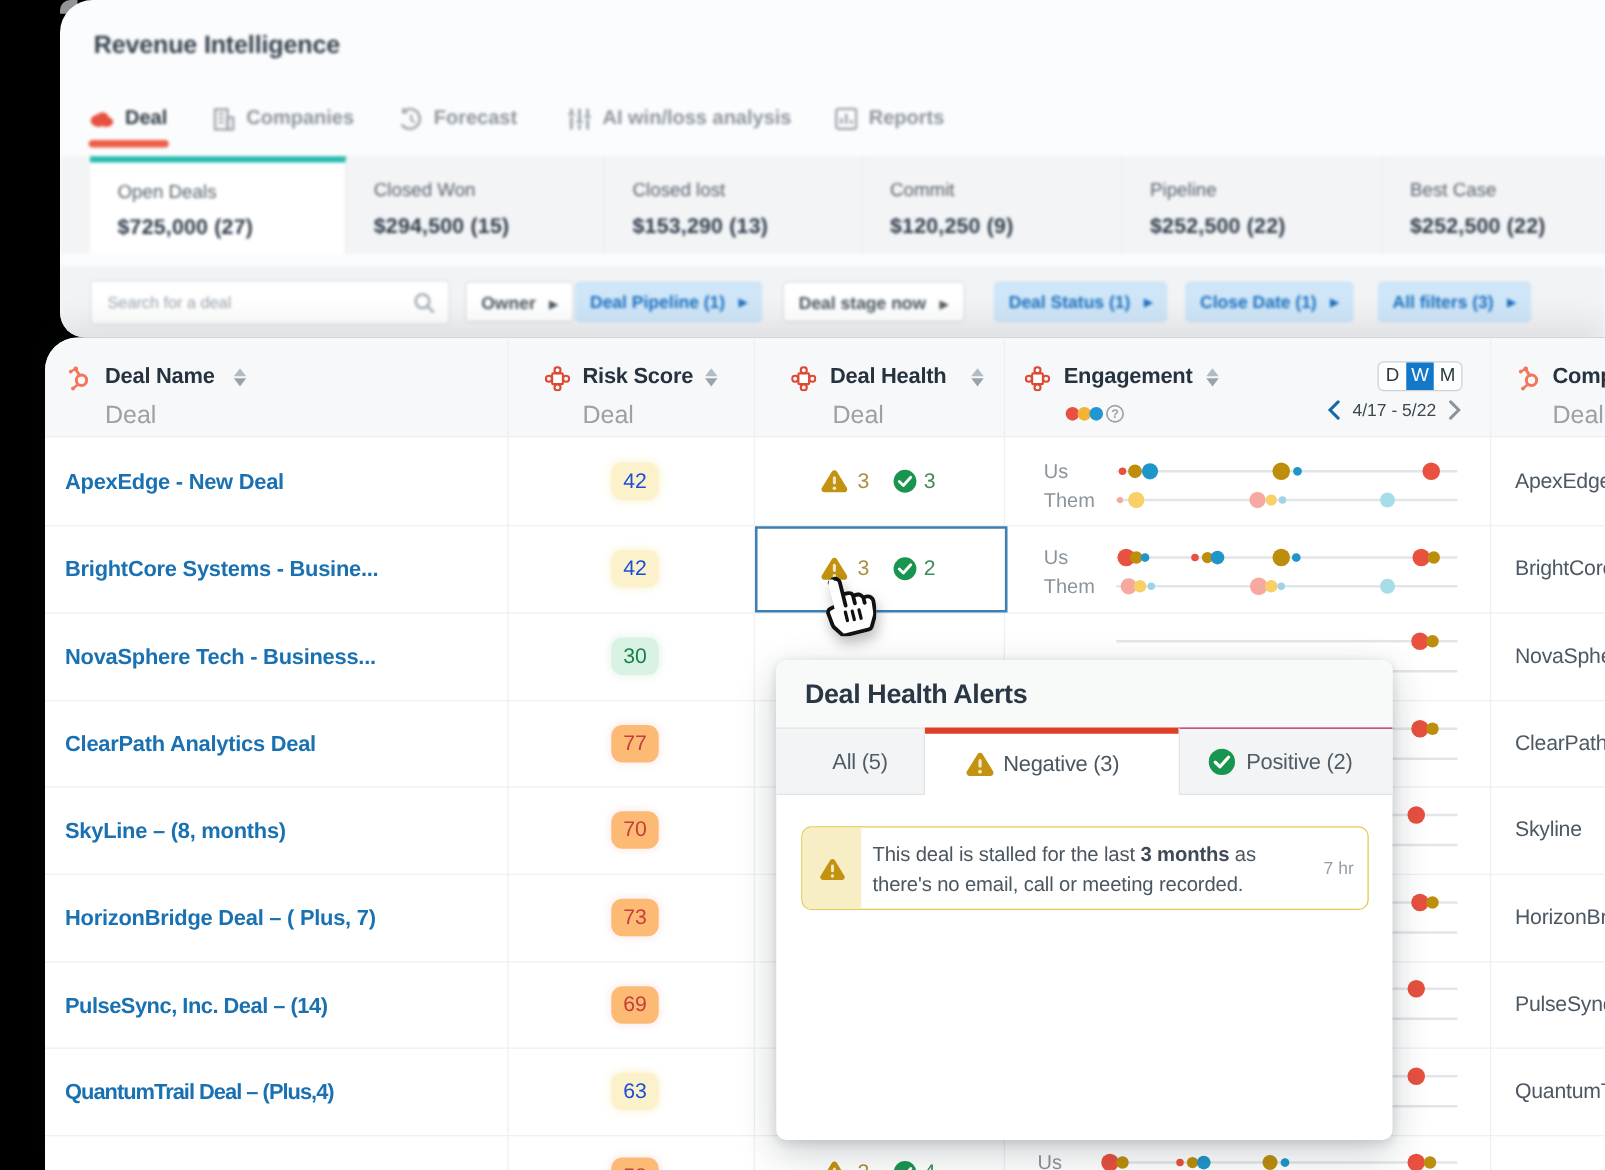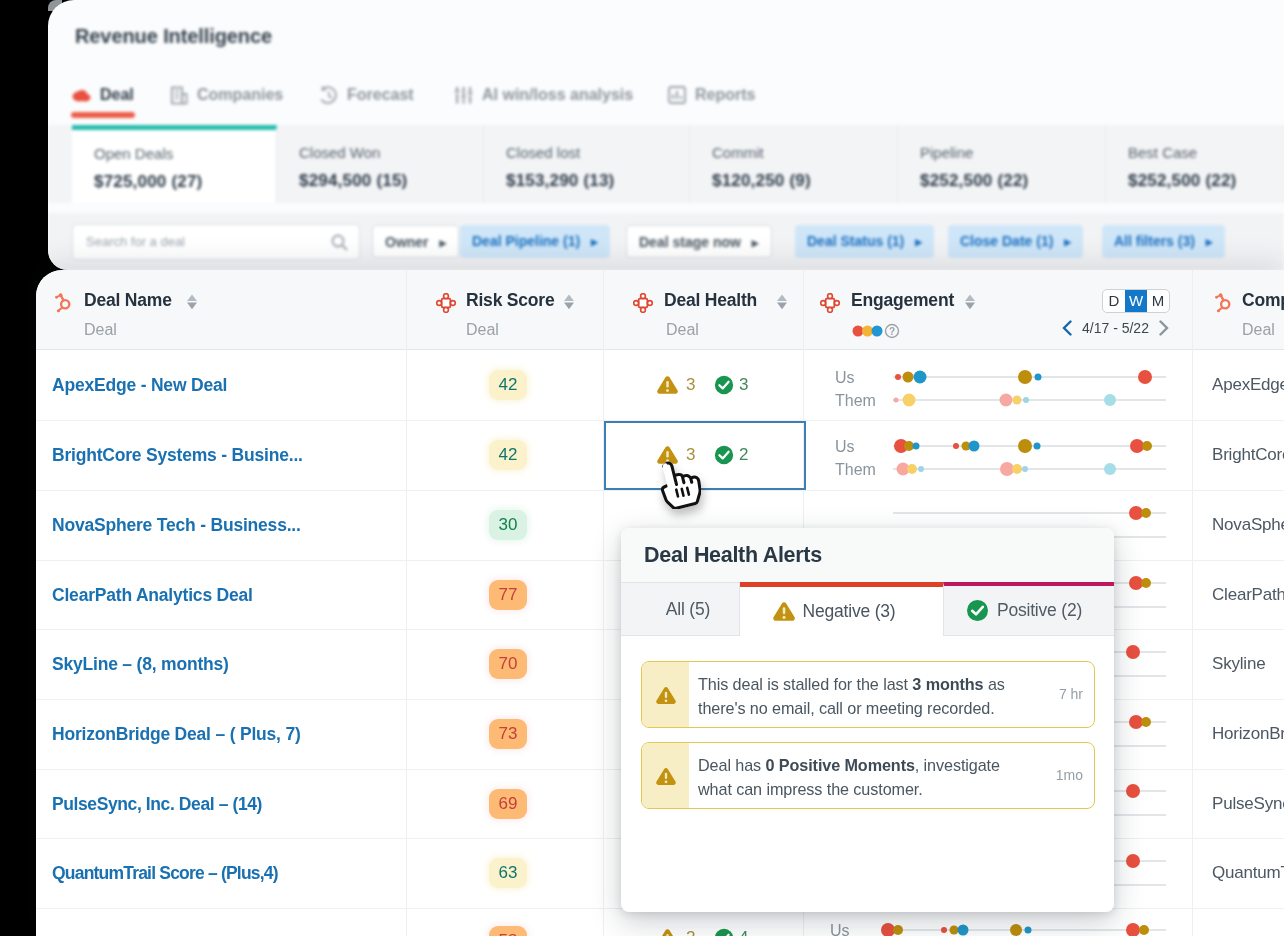--- a/index.html
+++ b/index.html
@@ -31,44 +31,44 @@
 .fwhite { background:#fff; border:1px solid #d5dadd; color:#4a5862; }
 .fblue { background:#cfe6f8; color:#1a70c0; }
 
 
 #card { left:36px; top:270px; width:1248px; height:666px; background:#fff; border-top-left-radius:26px; overflow:hidden; box-shadow:0 -10px 26px rgba(30,40,50,.10); }
 #thead { position:absolute; left:0; top:0; width:1248px; height:80px; background:#f7f8f9; border-bottom:1px solid #e4e7e9; border-top-left-radius:26px; }
 .colsep { position:absolute; top:0; width:1px; height:666px; background:#edeff1; }
 .rowsep { position:absolute; left:0; width:1248px; height:1px; background:#eef0f1; }
 .hticon { position:absolute; top:21px; }
 .htext { position:absolute; top:20px; font-size:17.5px; font-weight:700; color:#26333f; letter-spacing:-.2px; }
-.hsub { position:absolute; top:51px; font-size:16px; color:#9aa1a7; }
+.hsub { position:absolute; top:51px; font-size:20px; color:#9aa1a7; }
 .sort { position:absolute; top:24px; }
 
 .dealname { position:absolute; left:16px; font-size:17.5px; font-weight:700; color:#1a71b2; letter-spacing:-.2px; height:22px; line-height:22px; }
 .pill { position:absolute; left:453px; width:38px; height:30px; border-radius:9px; text-align:center; line-height:30px; font-size:17px; font-weight:400; }
 
 
 
-.py { background:#fbf2cc; color:#0f766e; box-shadow:0 0 6px 2px rgba(249,240,200,.6); }
+.py { background:#fbf2cc; color:#1d4ed8; box-shadow:0 0 6px 2px rgba(249,240,200,.6); }
 .pg { background:#daf2e4; color:#13814c; box-shadow:0 0 6px 2px rgba(218,242,228,.6); }
 .pp { background:#fdba74; color:#c4403a; box-shadow:0 0 6px 2px rgba(250,225,225,.6); }
 .company { position:absolute; left:1176px; font-size:17px; color:#4c5863; letter-spacing:-.2px; height:22px; line-height:22px; white-space:nowrap; }
 .hcount { position:absolute; font-size:17px; font-weight:400; height:20px; line-height:20px; }
 
 
 #selcell { left:604px; top:421px; width:202px; height:69px; border:2px solid #3c7fb4; z-index:30; }
 
 
 #popup { left:621px; top:528px; width:493px; height:384px; background:#fff; border-radius:8px; box-shadow:0 10px 30px rgba(25,35,45,.22), 0 2px 8px rgba(25,35,45,.12); z-index:40; }
 #pophead { position:absolute; left:0; top:0; width:493px; height:54px; background:#f8f9f9; border-radius:8px 8px 0 0; font-size:21.5px; font-weight:700; color:#2a3845; line-height:54px; padding-left:23px; letter-spacing:-.3px; }
 .tab { position:absolute; top:54px; height:54px; font-size:17.5px; display:flex; align-items:center; justify-content:center; gap:8px; letter-spacing:-.2px; }
 #tab1 { left:0; width:119px; background:#f3f4f5; border-top:1px solid #e2e5e7; border-bottom:1px solid #e2e5e7; border-right:1px solid #e2e5e7; color:#4f5b66;padding-left:16px; }
 #tab2 { left:119px; width:203px; background:#fff; border-top:5px solid #dd3f27; color:#4a5560; padding-right:16px; }
-#tab3 { left:322px; width:171px; background:#f3f4f5; border-top:4px solid #be185d; border-bottom:1px solid #e2e5e7; border-left:1px solid #e2e5e7; color:#4f5b66; padding-right:10px; }
+#tab3 { left:322px; width:171px; background:#f3f4f5; border-top:1px solid #be185d; border-bottom:1px solid #e2e5e7; border-left:1px solid #e2e5e7; color:#4f5b66; padding-right:10px; }
 .alert { position:absolute; left:20px; width:454px; height:67px; border:1px solid #e3c94f; border-radius:8px; overflow:hidden; background:#fff; }
 .astrip { position:absolute; left:0; top:0; width:47px; height:65px; background:#f8eec6; }
 .atext { position:absolute; left:56px; top:10px; width:370px; font-size:16.2px; color:#4a5660; line-height:24px; letter-spacing:-.1px; }
 .atext b { color:#3e4a55; }
 .atime { position:absolute; right:11px; top:24px; font-size:14px; color:#959ea6; }
 
 #hand { left:652px; top:460px; z-index:60; filter:drop-shadow(2px 6px 5px rgba(0,0,0,.25)); }
 #dwm { position:absolute; left:1066px; top:19px; width:68px; height:24px; background:#fff; border:1px solid #ccd3d8; border-radius:5px; display:flex; }
 #dwm span { width:22px; height:22px; text-align:center; line-height:22px; font-size:15px; font-weight:400; color:#2c3942; }
 #dwm .on { background:#1478c8; color:#fff; }
@@ -293,21 +293,21 @@
       <div class="company" style="top:383px;">Skyline</div>
       <div class="rowsep" style="top:499px;"></div>
       <div class="dealname" style="top:453px;">HorizonBridge Deal – ( Plus, 7)</div>
       <div class="pill pp" style="top:449px;">73</div>
       <div class="company" style="top:453px;">HorizonBridge</div>
       <div class="rowsep" style="top:568px;"></div>
       <div class="dealname" style="top:523px;letter-spacing:-0.4px">PulseSync, Inc. Deal – (14)</div>
       <div class="pill pp" style="top:519px;">69</div>
       <div class="company" style="top:523px;">PulseSync, Inc.</div>
       <div class="rowsep" style="top:638px;"></div>
-      <div class="dealname" style="top:592px;letter-spacing:-0.8px">QuantumTrail Score – (Plus,4)</div>
+      <div class="dealname" style="top:592px;letter-spacing:-0.8px">QuantumTrail Deal – (Plus,4)</div>
       <div class="pill py" style="top:588px;">63</div>
       <div class="company" style="top:592px;">QuantumTrail</div>
       <div class="pill pp" style="top:656px;">58</div>
       <svg class="abs" style="left:620px;top:105px;" width="22" height="20" viewBox="0 0 21 19.5">
         <path d="M9.2 2.0 A2.3 2.3 0 0 1 12.8 2.0 L20.7 14.9 A2.3 2.3 0 0 1 18.9 18.4 L3.1 18.4 A2.3 2.3 0 0 1 1.3 14.9 Z" fill="#c29210"></path>
         <rect x="9.8" y="5.8" width="2.4" height="6.4" rx="1.2" fill="#f3e8c8"></rect>
         <circle cx="11" cy="15.2" r="1.4" fill="#f3e8c8"></circle>
       </svg>
       <div class="hcount" style="left:650px;top:105px;color:#a8903c;">3</div>
       <svg class="abs" style="left:678px;top:105px;" width="20" height="20" viewBox="0 0 23 23">
@@ -430,30 +430,20 @@
   <div class="alert" style="top:133px;">
     <div class="astrip"></div>
       <svg class="warn abs" style="left:13px;top:24px;" width="21" height="19" viewBox="0 0 21 19.5">
         <path d="M9.2 2.0 A2.3 2.3 0 0 1 12.8 2.0 L20.7 14.9 A2.3 2.3 0 0 1 18.9 18.4 L3.1 18.4 A2.3 2.3 0 0 1 1.3 14.9 Z" fill="#c29210"></path>
         <rect x="9.8" y="5.8" width="2.4" height="6.4" rx="1.2" fill="#f3e8c8"></rect>
         <circle cx="11" cy="15.2" r="1.4" fill="#f3e8c8"></circle>
       </svg>
     <div class="atext">This deal is stalled for the last <b>3 months</b> as<br>there's no email, call or meeting recorded.</div>
     <div class="atime">7 hr</div>
   </div>
-  <div class="alert" style="top:214px;">
-    <div class="astrip"></div>
-      <svg class="warn abs" style="left:13px;top:24px;" width="21" height="19" viewBox="0 0 21 19.5">
-        <path d="M9.2 2.0 A2.3 2.3 0 0 1 12.8 2.0 L20.7 14.9 A2.3 2.3 0 0 1 18.9 18.4 L3.1 18.4 A2.3 2.3 0 0 1 1.3 14.9 Z" fill="#c29210"></path>
-        <rect x="9.8" y="5.8" width="2.4" height="6.4" rx="1.2" fill="#f3e8c8"></rect>
-        <circle cx="11" cy="15.2" r="1.4" fill="#f3e8c8"></circle>
-      </svg>
-    <div class="atext">Deal has <b>0 Positive Moments</b>, investigate<br>what can impress the customer.</div>
-    <div class="atime">1mo</div>
-  </div>
 </div>
 
 <svg class="abs" id="hand" width="49" height="49" viewBox="0 0 16 16">
     <g transform="rotate(-14 8 8)">
       <path d="M8.5 1.75v2.716l.047-.002c.312-.012.742-.016 1.051.046.28.056.543.18.738.288.273.152.456.385.56.642l.132-.012c.312-.024.794-.038 1.158.108.37.148.689.487.88.716.075.09.141.175.195.248h.582a2 2 0 0 1 1.99 2.199l-.272 2.715a3.5 3.5 0 0 1-.444 1.389l-1.395 2.441A1.5 1.5 0 0 1 12.42 16H6.035a1.5 1.5 0 0 1-1.248-.668l-1.433-2.15a2.5 2.5 0 0 1-.405-1.11l-.345-3.106A1.5 1.5 0 0 1 3.8 7.33L5 7.09V1.75a1.75 1.75 0 0 1 3.5 0z" fill="#fff"></path>
       <path d="M6.75 1a.75.75 0 0 1 .75.75V8a.5.5 0 0 0 1 0V5.467l.086-.004c.317-.012.637-.008.816.027.134.027.294.096.448.182.077.042.15.147.15.314V8a.5.5 0 0 0 1 0V6.435l.106-.01c.316-.024.584-.01.708.04.118.046.3.207.486.43.081.096.15.19.2.259V8.5a.5.5 0 1 0 1 0v-1h.342a1 1 0 0 1 .995 1.1l-.271 2.715a2.5 2.5 0 0 1-.317.991l-1.395 2.442a.5.5 0 0 1-.434.252H6.035a.5.5 0 0 1-.416-.223l-1.433-2.15a1.5 1.5 0 0 1-.243-.666l-.345-3.105a.5.5 0 0 1 .399-.546L5 8.11V1.75A.75.75 0 0 1 6.75 1zM8.5 4.466V1.75a1.75 1.75 0 1 0-3.5 0v5.34l-1.2.24a1.5 1.5 0 0 0-1.196 1.636l.345 3.106a2.5 2.5 0 0 0 .405 1.11l1.433 2.15A1.5 1.5 0 0 0 6.035 16h6.385a1.5 1.5 0 0 0 1.302-.756l1.395-2.441a3.5 3.5 0 0 0 .444-1.389l.271-2.715a2 2 0 0 0-1.99-2.199h-.581a5.114 5.114 0 0 0-.195-.248c-.191-.229-.51-.568-.88-.716-.364-.146-.846-.132-1.158-.108l-.132.012a1.26 1.26 0 0 0-.56-.642 2.632 2.632 0 0 0-.738-.288c-.31-.062-.739-.058-1.05-.046l-.048.002z" fill="#111"></path>
       <rect x="7.1" y="9.2" width=".85" height="3.1" rx=".4" fill="#111"></rect>
       <rect x="8.9" y="9.4" width=".85" height="3.1" rx=".4" fill="#111"></rect>
       <rect x="10.7" y="9.5" width=".85" height="3.1" rx=".4" fill="#111"></rect>
     </g>

